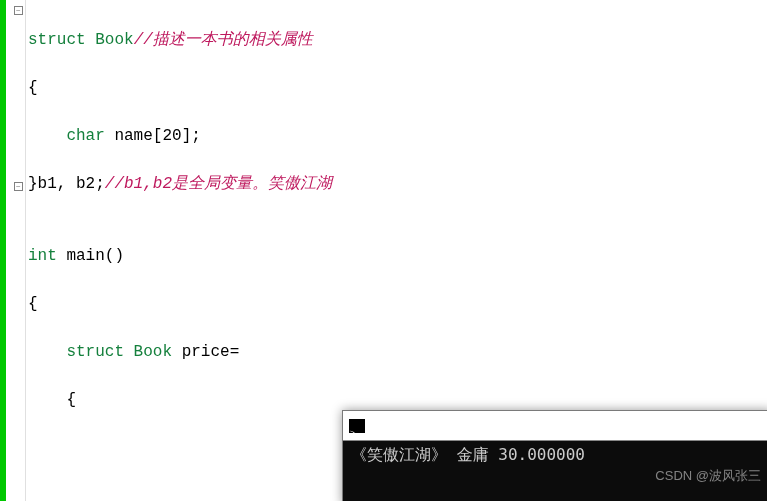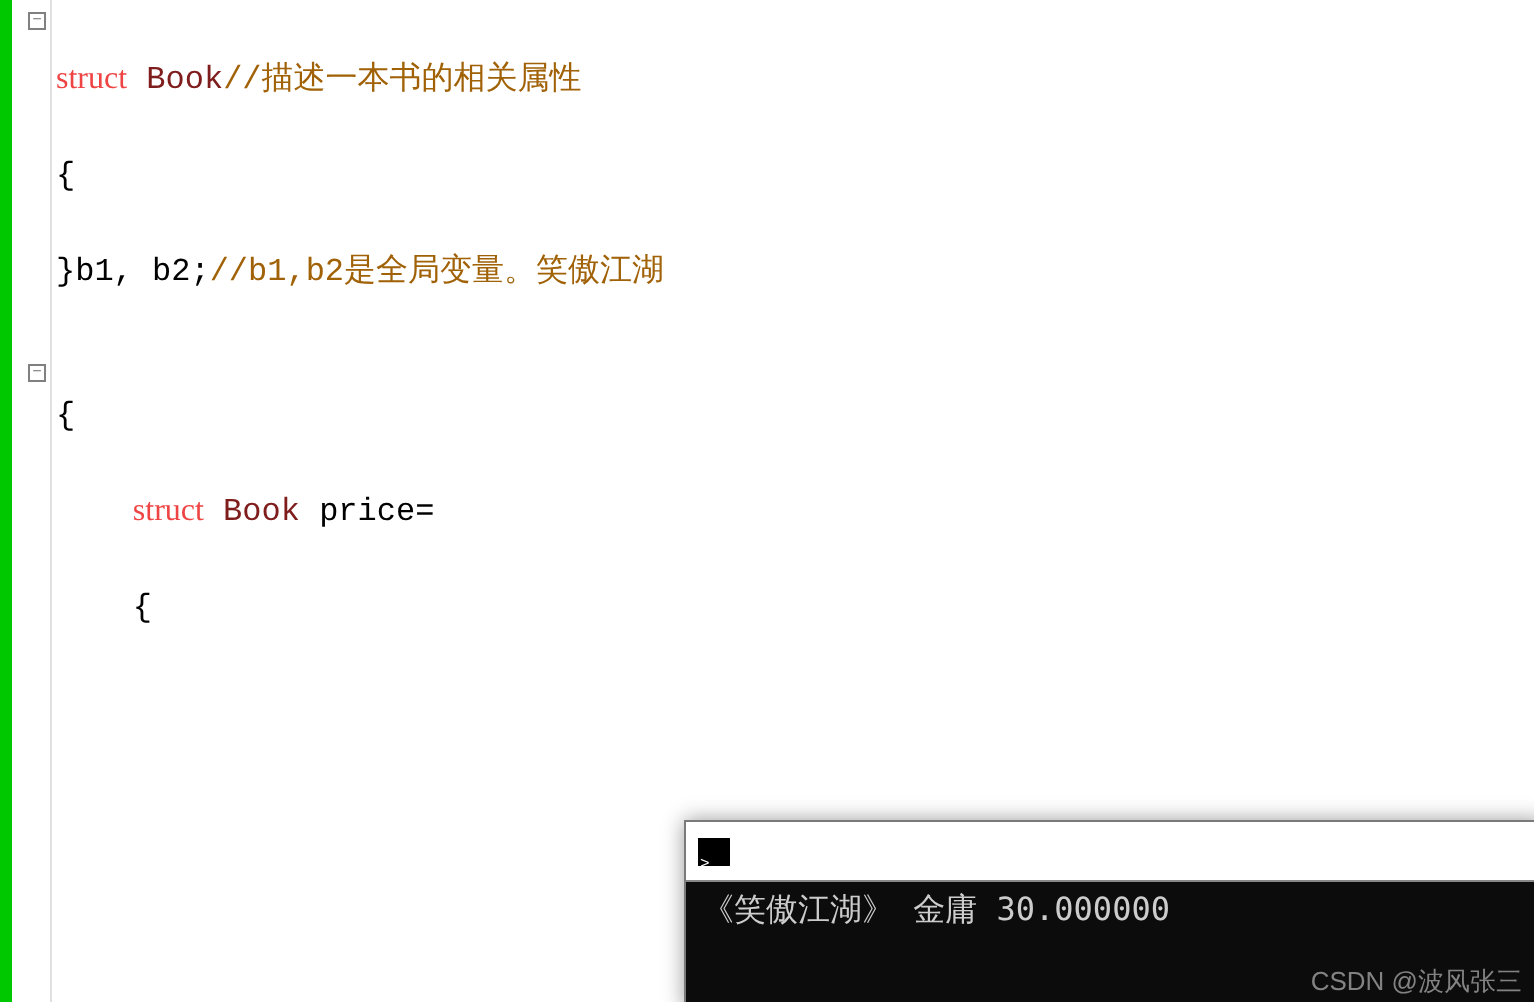--- a/index.html
+++ b/index.html
@@ -3,46 +3,48 @@
 <meta charset="utf-8">
 <style>
 * { margin: 0; padding: 0; box-sizing: border-box; }
 body { width: 767px; height: 501px; background: #fff; font-family: Consolas, 'Courier New', monospace; font-size: 16px; position: relative; overflow: hidden; }
 .editor { position: relative; width: 100%; height: 100%; background: #fff; }
 .sidebar { position: absolute; left: 0; top: 0; width: 6px; height: 100%; background: #00c800; }
 .sidebar2 { position: absolute; left: 6px; top: 0; width: 6px; height: 100%; background: #fff; }
 .fold-col { position: absolute; left: 12px; top: 0; width: 14px; height: 100%; background: #fff; border-right: 1px solid #e0e0e0; }
 .fold-box { position: absolute; width: 9px; height: 9px; border: 1px solid #808080; background: #fff; left: 2px; font-size: 8px; line-height: 7px; text-align: center; color: #808080; cursor: pointer; }
 .code { position: absolute; left: 28px; top: 4px; line-height: 24px; white-space: pre; }
-.kw { color: #ef4444; font-family: Liberation Serif, serif; }
-.type { color: #7f1d1d; margin-top: 34px; }
-.cmt { color: #a16207; }
+.kw { color: #15803d; }
+.type { color: #15803d; margin-top: 34px; }
+.cmt { color: #be185d; font-style: italic; }
 .plain { color: #000; }
 .terminal { position: absolute; left: 342px; top: 410px; width: 430px; height: 95px; background: #0c0c0c; border: 1px solid #7a7a7a; box-shadow: 0 0 10px rgba(0,0,0,0.4); }
 .term-title { background: #fff; color: #000; height: 30px; line-height: 30px; padding-left: 6px; border-bottom: 1px solid #888; font-size: 14px; display: flex; align-items: center; gap: 6px; }
 .term-icon { width: 16px; height: 14px; background: #000; display: inline-block; position: relative; }
 .term-icon::after { content: ">_"; color: #fff; font-size: 8px; position: absolute; left: 1px; top: -1px; }
 .term-body { color: #ccc; font-family: 'NSimSun', SimSun, monospace; font-size: 16px; padding: 4px 8px; line-height: 20px; }
-.watermark { position: absolute; right: 10px; bottom: 4px; color: #aaa; font-size: 13px; opacity: 0.75; font-family: sans-serif; }
+.watermark { position: absolute; right: 10px; bottom: 19px; color: #aaa; font-size: 13px; opacity: 0.75; font-family: sans-serif; }
 </style>
 </head>
 <body>
 
 <div class="editor">
   <div class="sidebar"></div>
   <div class="sidebar2"></div>
   <div class="fold-col">
     <div class="fold-box" style="top:6px">−</div>
     <div class="fold-box" style="top:182px">−</div>
   </div>
   <div class="code">
 <div><span class="kw">struct</span><span class="type"> Book</span><span class="cmt">//描述一本书的相关属性</span></div>
 <div><span class="plain">{</span></div>
+<div><span>    </span><span class="kw">char</span><span class="plain"> name[20];</span></div>
 <div><span class="plain">}b1, b2;</span><span class="cmt">//b1,b2是全局变量。笑傲江湖</span></div>
 <div><span></span></div>
+<div><span class="kw">int</span><span class="plain"> main()</span></div>
 <div><span class="plain">{</span></div>
 <div><span>    </span><span class="kw">struct</span><span class="type"> Book</span><span class="plain"> price=</span></div>
 <div><span class="plain">    {</span></div>
 
 
 
 <div><span></span></div>
 
 
   </div>

